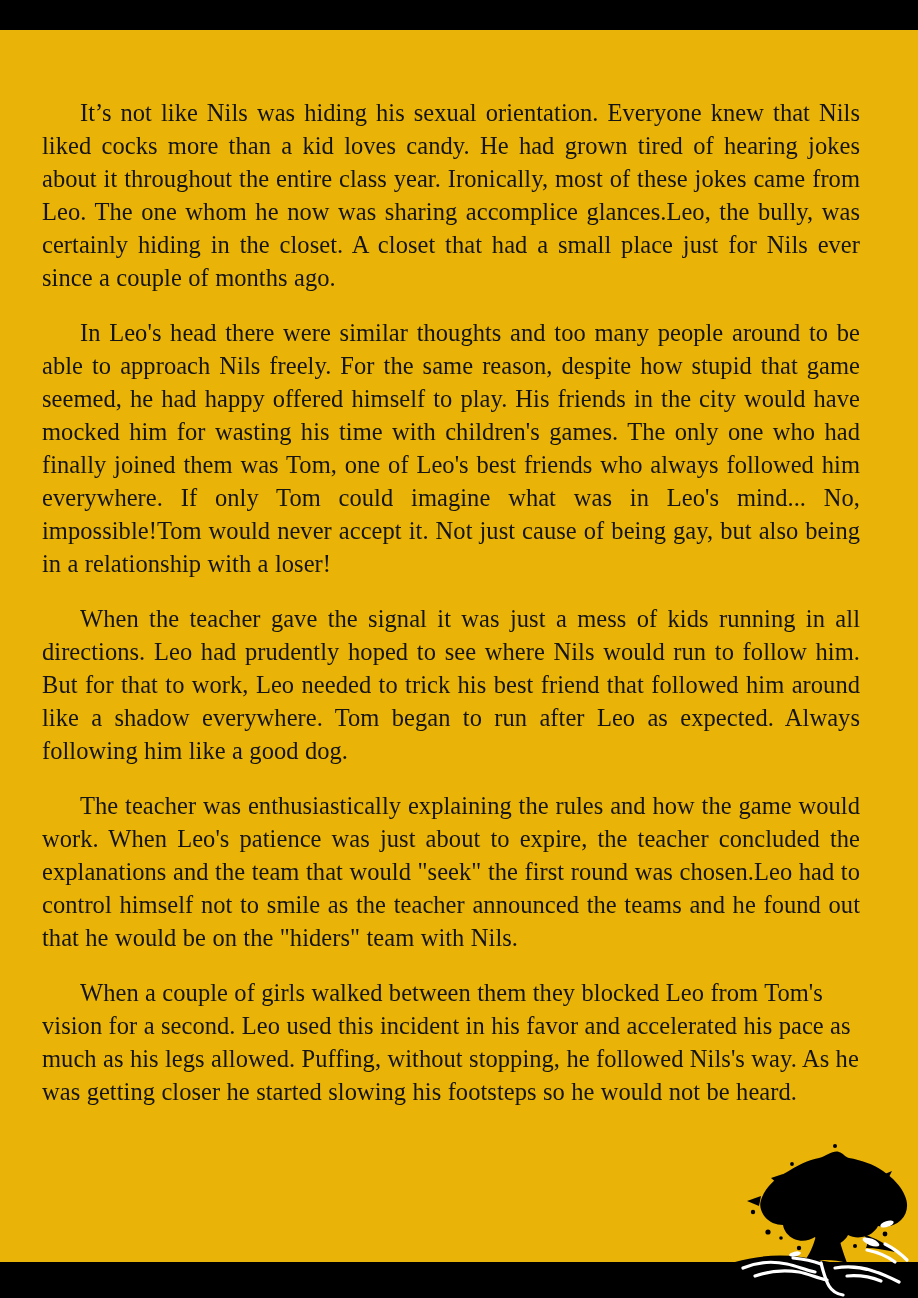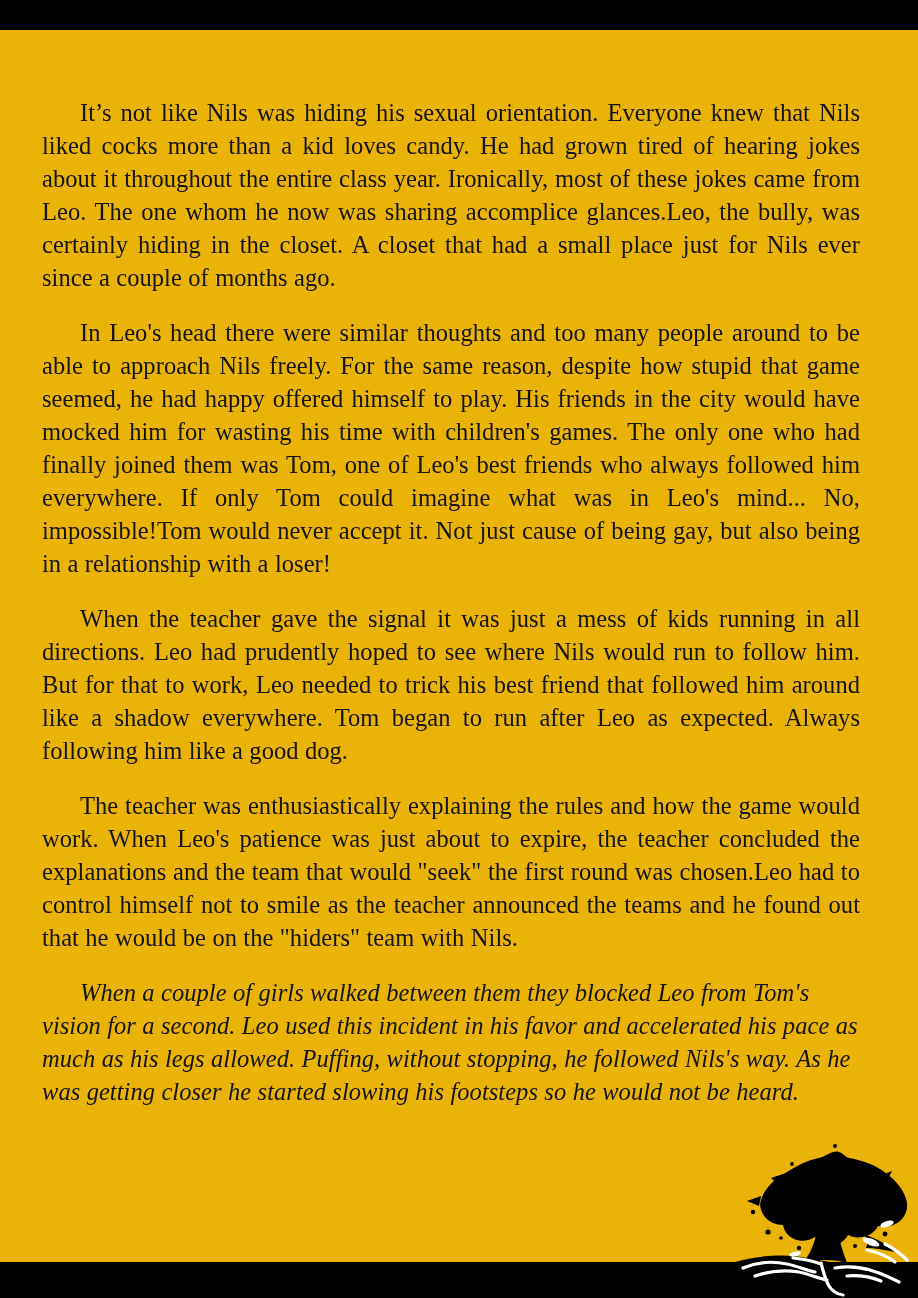--- a/index.html
+++ b/index.html
@@ -49,21 +49,20 @@
     text-align: justify;
     text-justify: inter-word;
     text-indent: 38px;
     word-spacing: 0.2px;
     letter-spacing: 0.05px;
     -webkit-font-smoothing: antialiased;
   }
   .para.last {
     text-align: left;
     margin-bottom: 0;
-    font-style: italic;
   }
   .illustration {
     position: absolute;
     left: 735px;
     top: 1138px;
     width: 183px;
     height: 160px;
     z-index: 8;
     pointer-events: none;
   }

